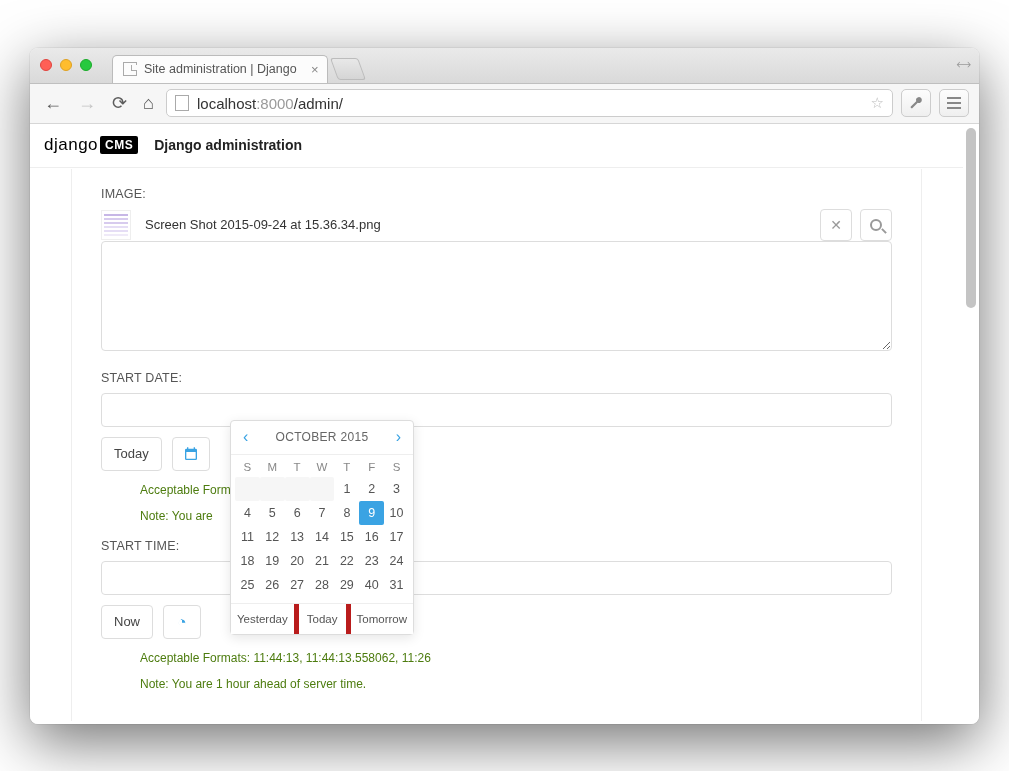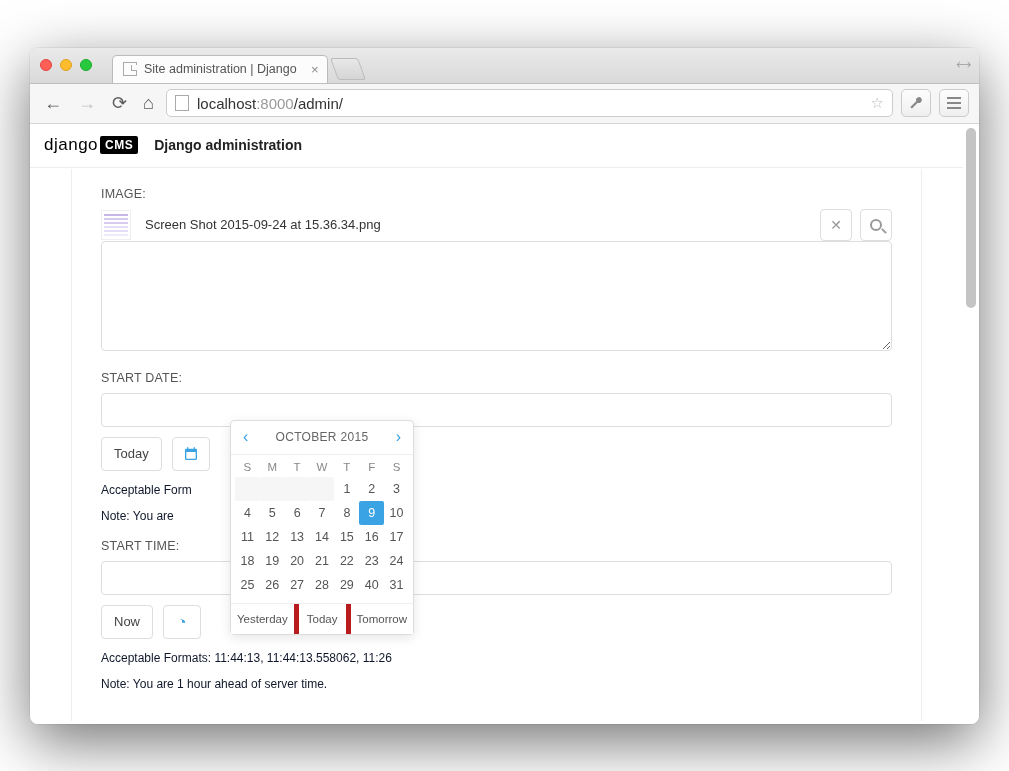--- a/index.html
+++ b/index.html
@@ -138,21 +138,21 @@
 
   .btnrow{display:flex;gap:10px;margin-top:10px;}
   .btn{
     height:34px; padding:0 12px; border:1px solid #ddd; border-radius:4px;
     background:#fff; font-size:13px; color:#444; display:flex; align-items:center; gap:6px;
   }
   .btn.icon-only{width:38px;justify-content:center;padding:0;}
   .cal-icon{color:#3aa3e3;}
   .clock-icon{color:#3aa3e3;font-size:15px;}
 
-  .hint{font-size:12px;color:#0f172a;margin-top:12px;}
+  .hint{font-size:12px;color:#4d7c0f;margin-top:12px;margin-left:39px;}
 
   
   .popover{
     position:absolute;
     left: 200px; top: 296px;
     width: 184px;
     background:#fff; border:1px solid #ddd; border-radius:4px;
     box-shadow: 0 3px 12px rgba(0,0,0,.10);
     z-index: 50;
     font-size:12.5px; color:#555;

